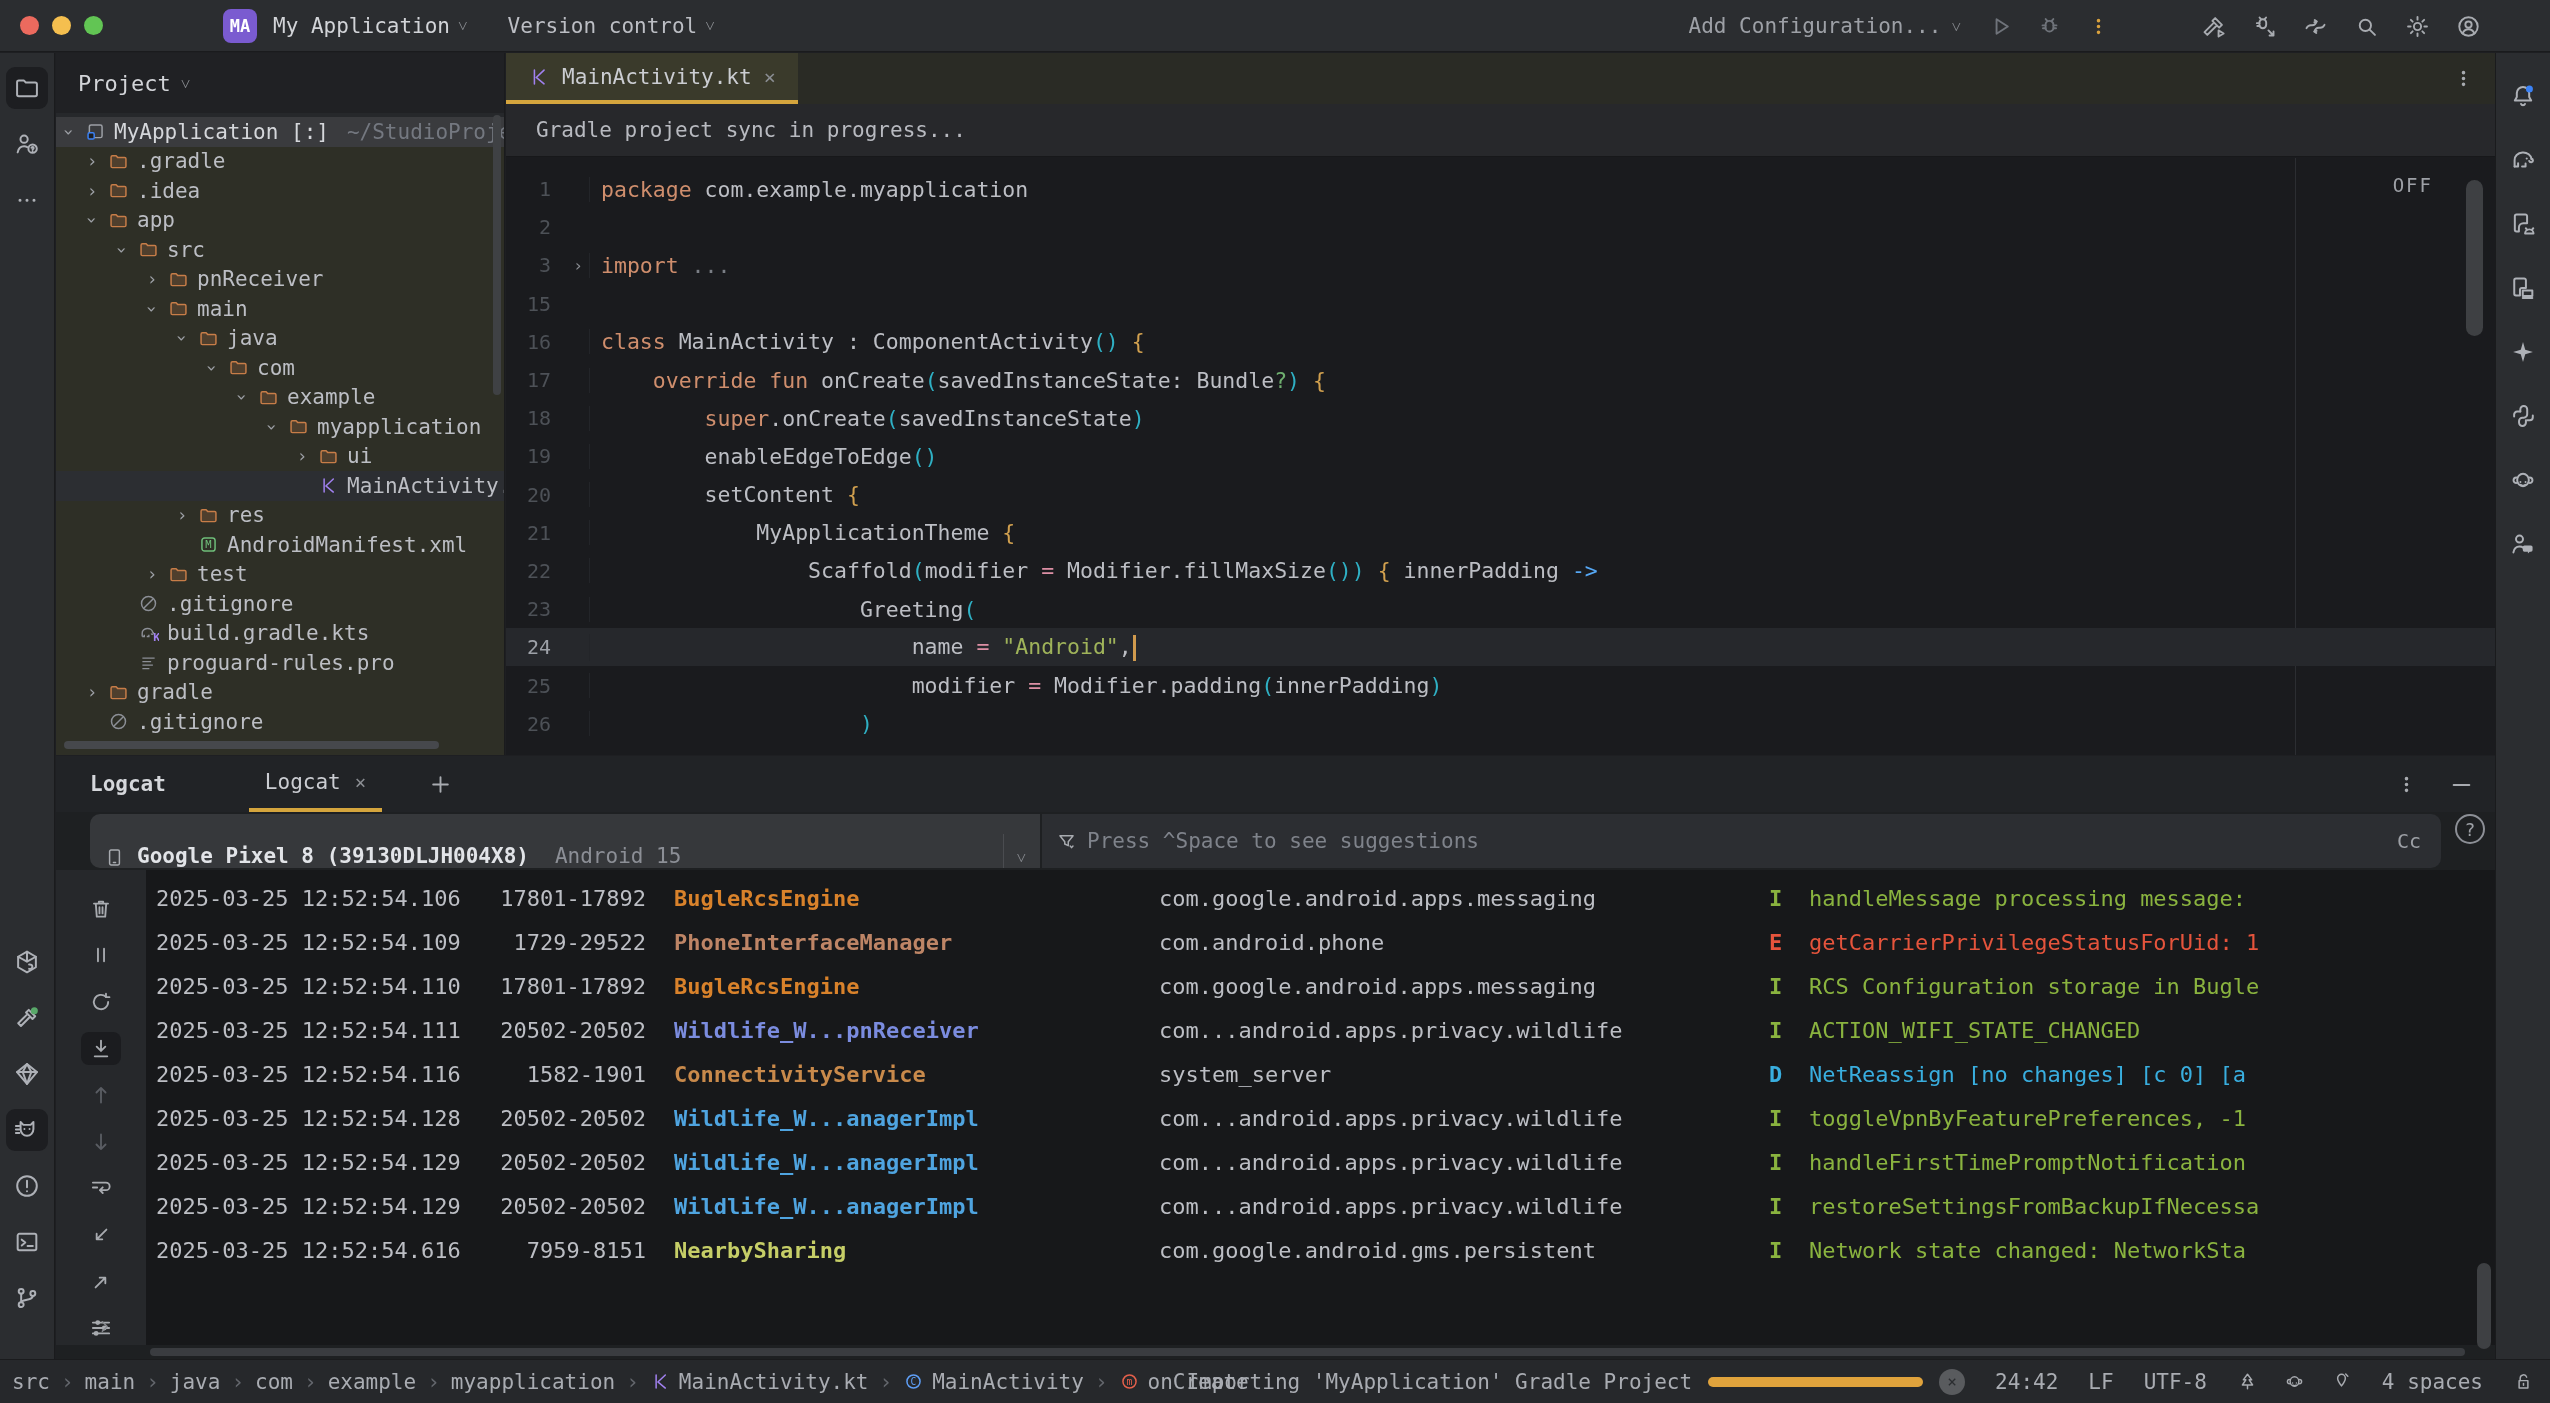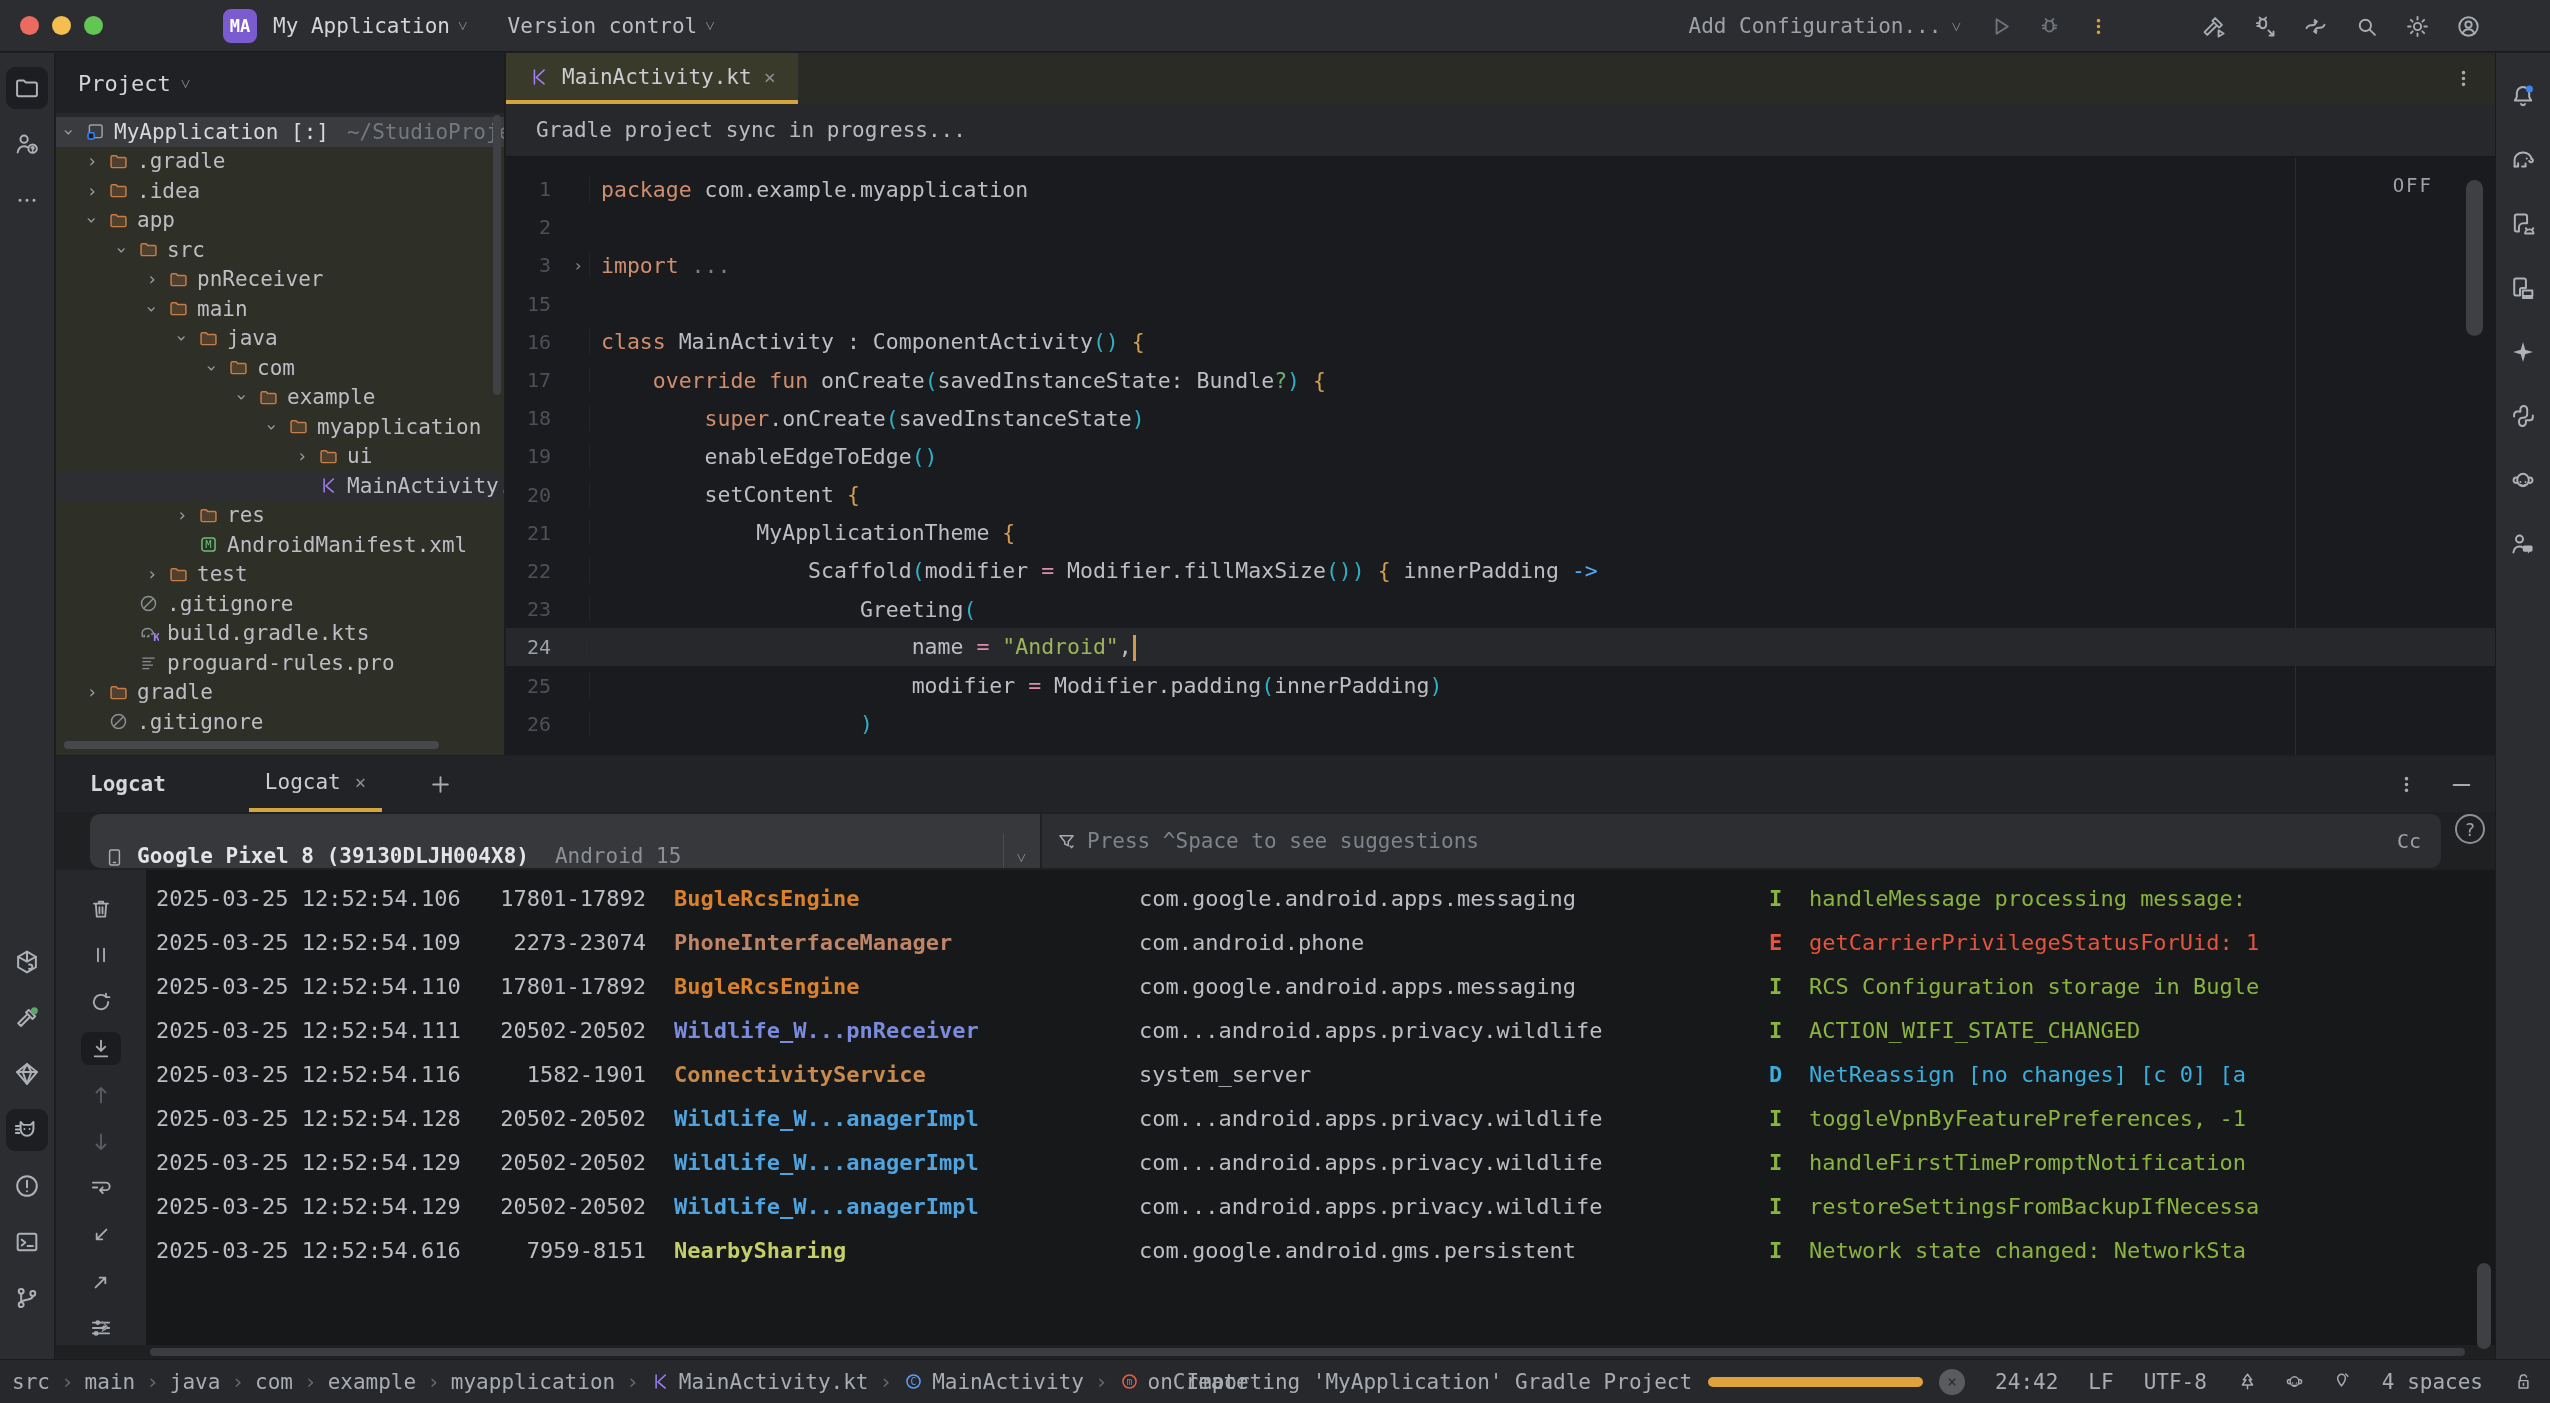--- a/index.html
+++ b/index.html
@@ -90,21 +90,21 @@
   .lc-toolbar { flex:0 0 90px; background:#26282b; display:flex; flex-direction:column; align-items:center; padding-top:22px; gap:13px; }
   .lc-toolbar .icon { width:40px; height:40px; border-radius:8px; color:#a8abb0; }
   .lc-toolbar .icon svg { width:26px; height:26px; }
   .lc-toolbar .icon.active { background:#1b1c1f; }
   .lc-toolbar .icon.dim { color:#5a5d63; }
   .lc-rows { flex:1; background:#17181a; overflow:hidden; padding-top:6px; position:relative; }
   .lrow { display:grid; grid-template-columns:305px 185px 28px 465px 630px 40px 1fr; height:44px; align-items:center; font-size:22px; padding-left:10px; white-space:nowrap; }
   .lrow .ltime { color:#bcbec4; }
   .lrow .lpid { color:#bcbec4; text-align:right; }
   .lrow .ltag, .lrow .llvl { font-weight:bold; }
-  .lrow .lpkg { color:#bcbec4; }
+  .lrow .lpkg { color:#bcbec4;margin-left:20px; }
   .lc-vscroll { position:absolute; right:4px; bottom:10px; width:14px; height:86px; border-radius:7px; background:#3e4043; }
   .lc-chevron { position:absolute; left:38px; bottom:22px; color:#8a8d92; }
   .hscrollbar { position:absolute; left:94px; right:30px; bottom:3px; height:8px; border-radius:4px; background:#3a3c40; }
 
   
   .statusbar { position:absolute; left:0; bottom:0; width:2550px; height:44px; background:#26282b; border-top:1px solid #1a1b1d; display:flex; align-items:center; font-size:21px; color:#a9acb2; }
   .crumbs { display:flex; align-items:center; gap:11px; margin-left:12px; white-space:nowrap; }
   .crumb { display:flex; align-items:center; gap:8px; }
   .crumb-sep { color:#63666c; }
   .crumb .icon svg { width:21px; height:21px; }
@@ -738,21 +738,21 @@
             <span class="ltime">2025-03-25 12:52:54.106</span>
             <span class="lpid">17801-17892</span>
             <span></span>
             <span class="ltag" style="color: rgb(217, 130, 43);">BugleRcsEngine</span>
             <span class="lpkg">com.google.android.apps.messaging</span>
             <span class="llvl" style="color: rgb(138, 179, 63);">I</span>
             <span class="lmsg" style="color: rgb(138, 179, 63);">handleMessage processing message:</span>
           </div>
           <div class="lrow">
             <span class="ltime">2025-03-25 12:52:54.109</span>
-            <span class="lpid">2273-23074</span>
+            <span class="lpid">1729-29522</span>
             <span></span>
             <span class="ltag" style="color: rgb(190, 133, 102);">PhoneInterfaceManager</span>
             <span class="lpkg">com.android.phone</span>
             <span class="llvl" style="color: rgb(229, 84, 60);">E</span>
             <span class="lmsg" style="color: rgb(229, 84, 60);">getCarrierPrivilegeStatusForUid: 1</span>
           </div>
           <div class="lrow">
             <span class="ltime">2025-03-25 12:52:54.110</span>
             <span class="lpid">17801-17892</span>
             <span></span>

